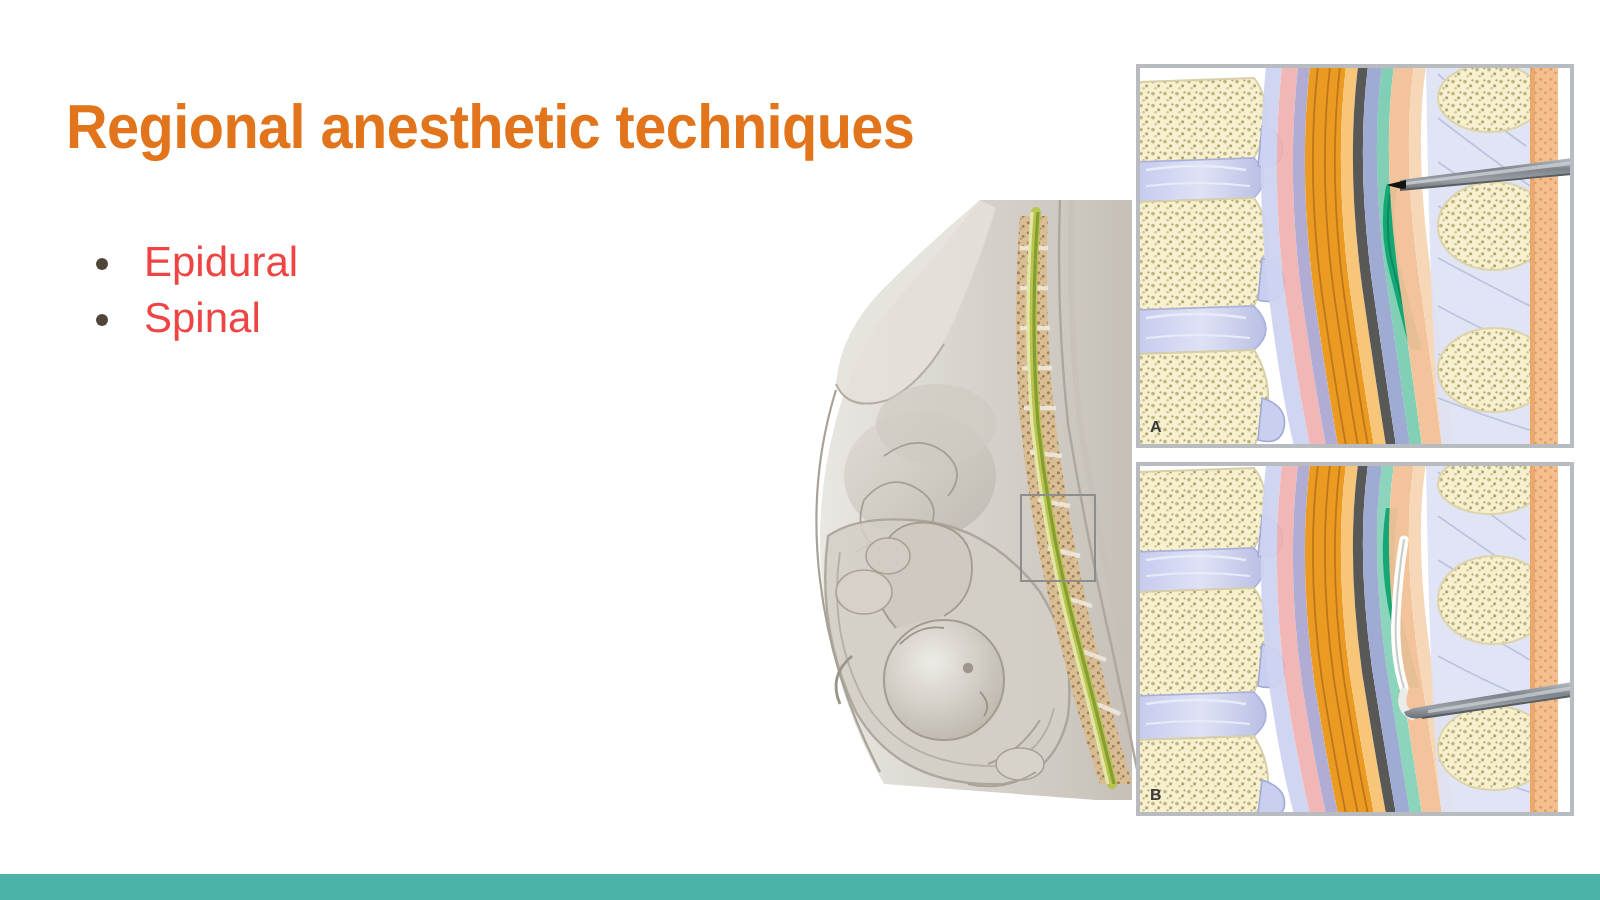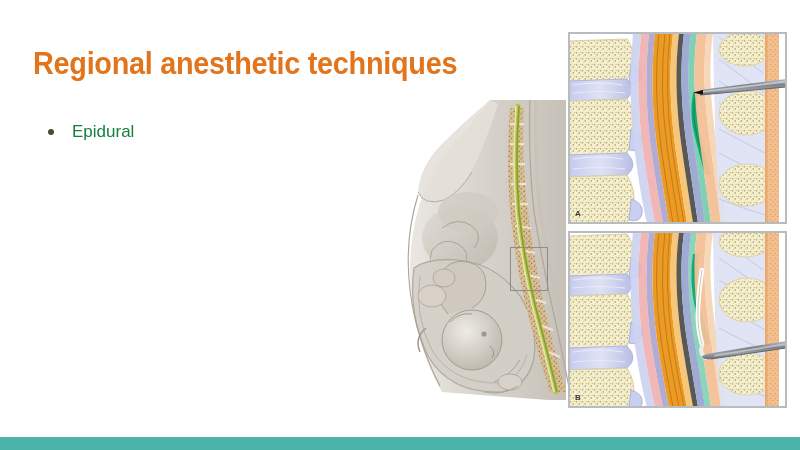--- a/index.html
+++ b/index.html
@@ -45,22 +45,22 @@
     top: 118px;
     list-style: none;
     margin: 0;
     padding: 0;
   }
   .bullet-item {
     position: relative;
     padding-left: 28px;
     height: 28px;
     line-height: 28px;
-    font-size: 17px;
-    color: #15803d;
+    font-size: 21px;
+    color: #ef4444;
     white-space: nowrap;
   }
   .bullet-dot {
     position: absolute;
     left: 4px;
     top: 11px;
     width: 6px;
     height: 6px;
     border-radius: 50%;
     background: #4f4639;
@@ -127,20 +127,24 @@
 <body>
 
 <div class="slide">
 
   <div class="slide-title">Regional anesthetic techniques</div>
 
   <ul class="bullet-list">
     <li class="bullet-item">
       <span class="bullet-dot"></span>
       <span>Epidural</span>
+    </li>
+    <li class="bullet-item">
+      <span class="bullet-dot"></span>
+      <span>Spinal</span>
     </li>
   </ul>
 
   <div class="body-figure">
     <svg width="172" height="300" viewBox="0 0 172 300" xmlns="http://www.w3.org/2000/svg">
       <defs>
         <linearGradient id="skinG" x1="0" y1="0" x2="1" y2="0">
           <stop offset="0%" stop-color="#e9e6e1"></stop>
           <stop offset="45%" stop-color="#d6d2cb"></stop>
           <stop offset="100%" stop-color="#c3bdb4"></stop>

